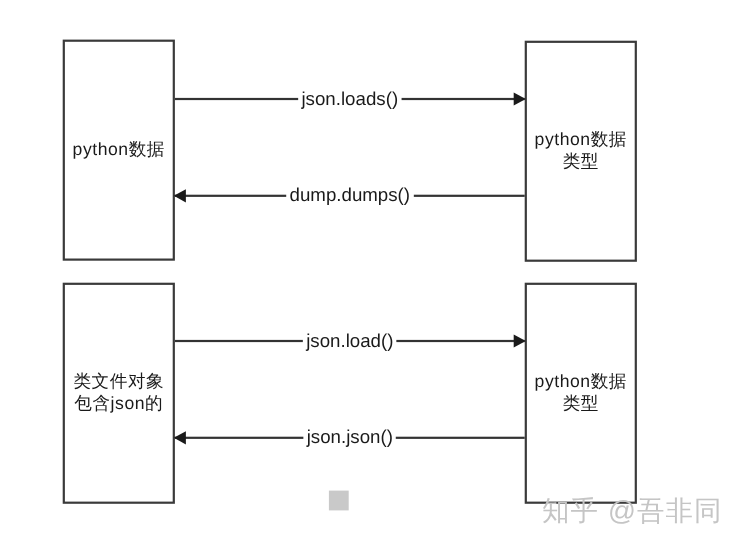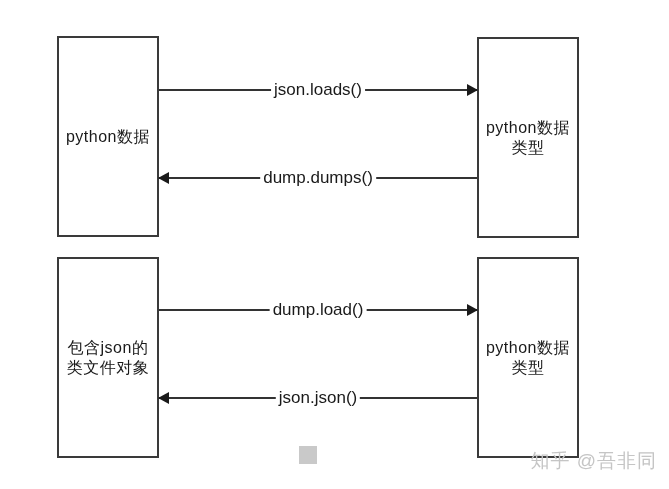--- a/index.html
+++ b/index.html
@@ -86,21 +86,21 @@
     top: 446px;
     width: 18px;
     height: 18px;
     background: #c9c9c9;
   }
 
   .watermark {
     position: absolute;
     right: 12px;
     top: 448px;
-    font-size: 19px;
+    font-size: 25px;
     letter-spacing: 1px;
     color: #c5c5c5;
     white-space: nowrap;
     z-index: 5;
   }
 </style>
 </head>
 <body>
 
 <div class="stage">
@@ -108,42 +108,42 @@
   <div class="node-box box-top-left">
     <span>python数据</span>
   </div>
 
   <div class="node-box box-top-right">
     <span>python数据</span>
     <span>类型</span>
   </div>
 
   <div class="node-box box-bottom-left">
+    <span>类文件对象</span>
     <span>包含json的</span>
-    <span>类文件对象</span>
   </div>
 
   <div class="node-box box-bottom-right">
     <span>python数据</span>
     <span>类型</span>
   </div>
 
   <div class="arrow arrow-1">
     <span class="arrowhead right"></span>
     <span class="arrow-label">json.loads()</span>
   </div>
 
   <div class="arrow arrow-2">
     <span class="arrowhead left"></span>
     <span class="arrow-label">dump.dumps()</span>
   </div>
 
   <div class="arrow arrow-3">
     <span class="arrowhead right"></span>
-    <span class="arrow-label">dump.load()</span>
+    <span class="arrow-label">json.load()</span>
   </div>
 
   <div class="arrow arrow-4">
     <span class="arrowhead left"></span>
     <span class="arrow-label">json.json()</span>
   </div>
 
   <div class="gray-square"></div>
 
   <div class="watermark">知乎 @吾非同</div>

